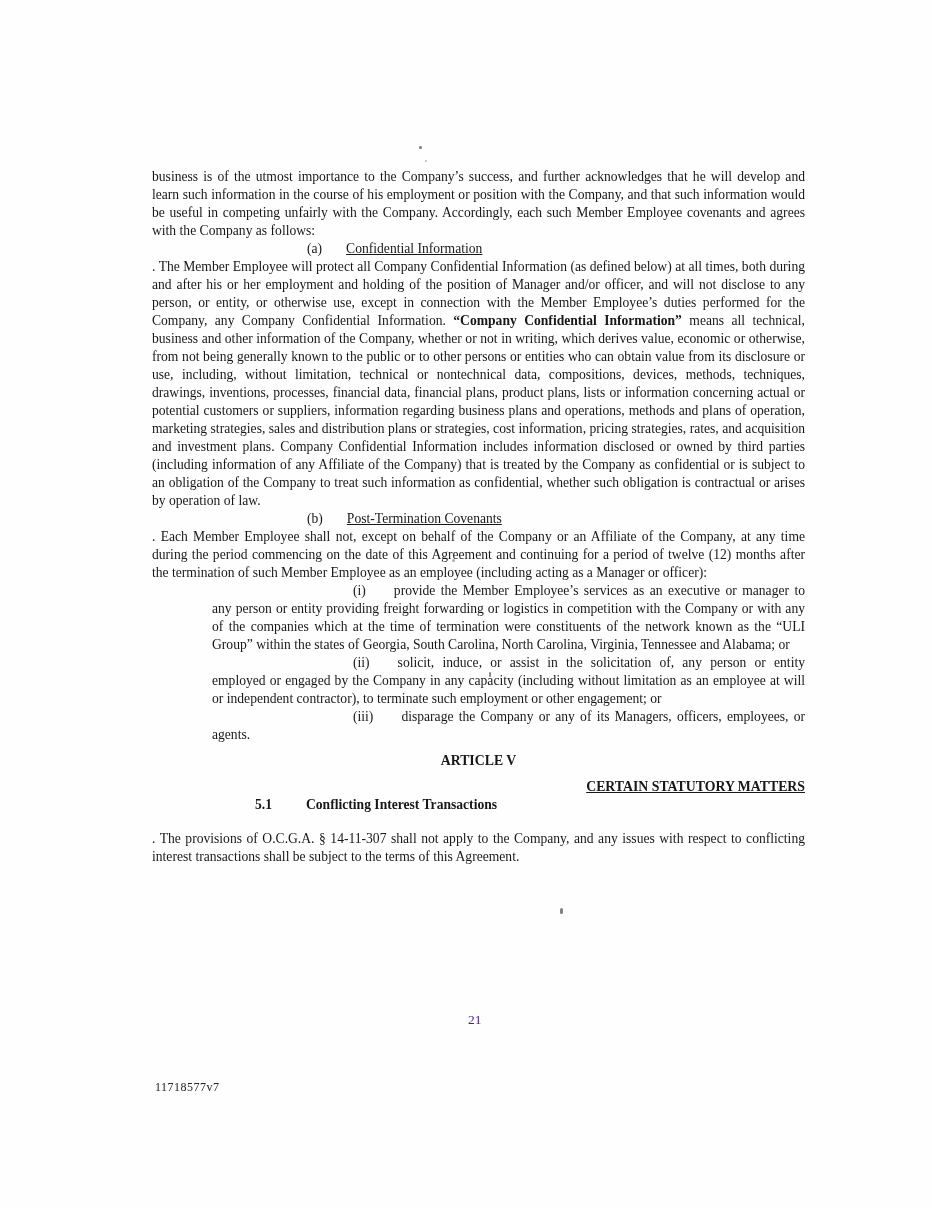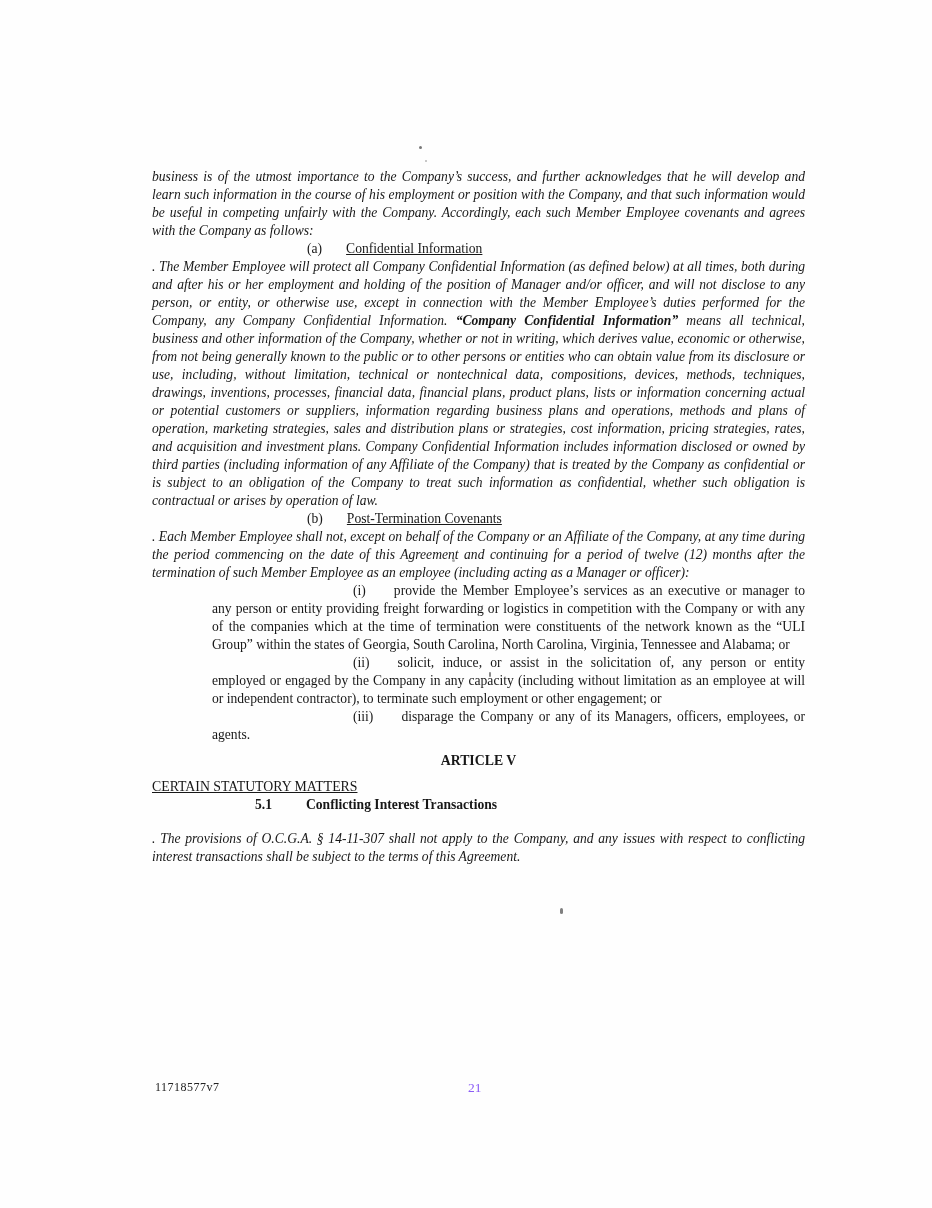--- a/index.html
+++ b/index.html
@@ -20,21 +20,20 @@
     position: absolute;
     left: 152px;
     top: 168px;
     width: 653px;
     font-size: 13.6px;
     line-height: 18px;
   }
   p.para {
     margin: 0;
     text-align: justify;
-    font-style: italic;
   }
   .mt16 { margin-top: 16px; }
   .mt14 { margin-top: 14px; }
   .mt13 { margin-top: 13px; }
   .mt12 { margin-top: 12px; }
   .mt9  { margin-top: 9px; }
   .mt8  { margin-top: 8px; }
   .mt18 { margin-top: 18px; }
   .subheading {
     margin: 0 0 0 155px;
@@ -55,22 +54,22 @@
   .bold { font-weight: bold; }
   .article-title {
     margin: 8px;
     text-align: center;
     font-weight: bold;
     font-size: 13.8px;
     line-height: 18px;
   }
   .article-subtitle {
     margin: 0;
-    text-align: left;
-    font-weight: normal;
+    text-align: right;
+    font-weight: bold;
     font-size: 13.8px;
     line-height: 18px;
     text-decoration: underline;
   }
   .section-heading {
     margin: 0 0 16px 103px;
     font-weight: bold;
     line-height: 18px;
     white-space: nowrap;
   }
@@ -78,23 +77,23 @@
     position: absolute;
     left: 155px;
     top: 1080px;
     font-size: 12px;
     letter-spacing: 0.5px;
     color: #222;
   }
   .page-number {
     position: absolute;
     left: 468px;
-    top: 1080px;
+    top: 1012px;
     font-size: 13.5px;
-    color: #8b5cf6;
+    color: #4c1d95;
   }
   
   .speck {
     position: absolute;
     background: #4a4a4a;
     border-radius: 50%;
   }
   .speck.s1 { left: 419px; top: 146px; width: 3px; height: 3px; opacity: .75; }
   .speck.s2 { left: 425px; top: 160px; width: 2px; height: 2px; opacity: .4; }
   .speck.s3 { left: 560px; top: 908px; width: 3px; height: 6px; border-radius: 2px; opacity: .7; }

